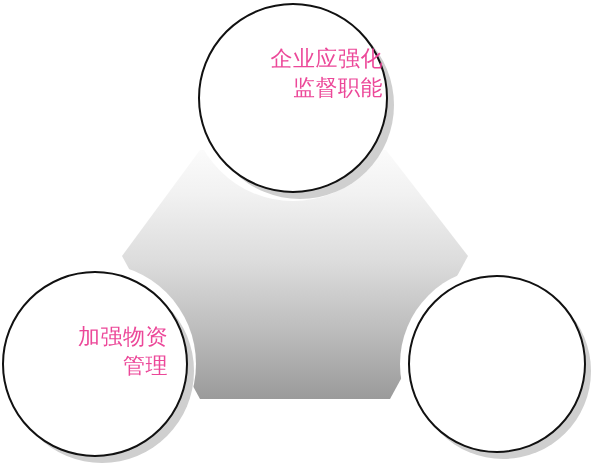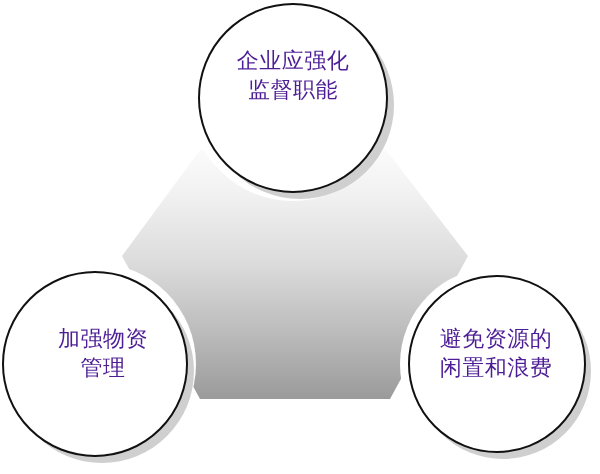--- a/index.html
+++ b/index.html
@@ -19,43 +19,43 @@
   }
   #diagram-svg {
     position: absolute;
     left: 0;
     top: 0;
     width: 600px;
     height: 474px;
   }
   .node-label {
     position: absolute;
-    text-align: center;
-    color: #4c1d95;
+    text-align: right;
+    color: #ec4899;
     line-height: 1.30;
     white-space: pre-line;
     letter-spacing: 0.5px;
-    font-family: Liberation Serif, serif;
+    font-family: Liberation Mono, monospace;
     pointer-events: none;
   }
   #center-label {
     left: 180px;
     top: 215px;
     width: 230px;
     font-size: 23px;
     line-height: 1.45;
   }
   #top-node-label {
     left: 203px;
     top: 47px;
     width: 180px;
     font-size: 22px;
   }
   #left-node-label {
-    left: 20px;
+    left: 2px;
     top: 325px;
     width: 166px;
     font-size: 22px;
   }
   #right-node-label {
     left: 412px;
     top: 325px;
     width: 168px;
     font-size: 22px;
   }
@@ -108,16 +108,14 @@
     </g>
   </svg>
 
 
   <div class="node-label" id="top-node-label">企业应强化
 监督职能</div>
 
   <div class="node-label" id="left-node-label">加强物资
 管理</div>
 
-  <div class="node-label" id="right-node-label">避免资源的
-闲置和浪费</div>
 
 </div>
 
 </body></html>

